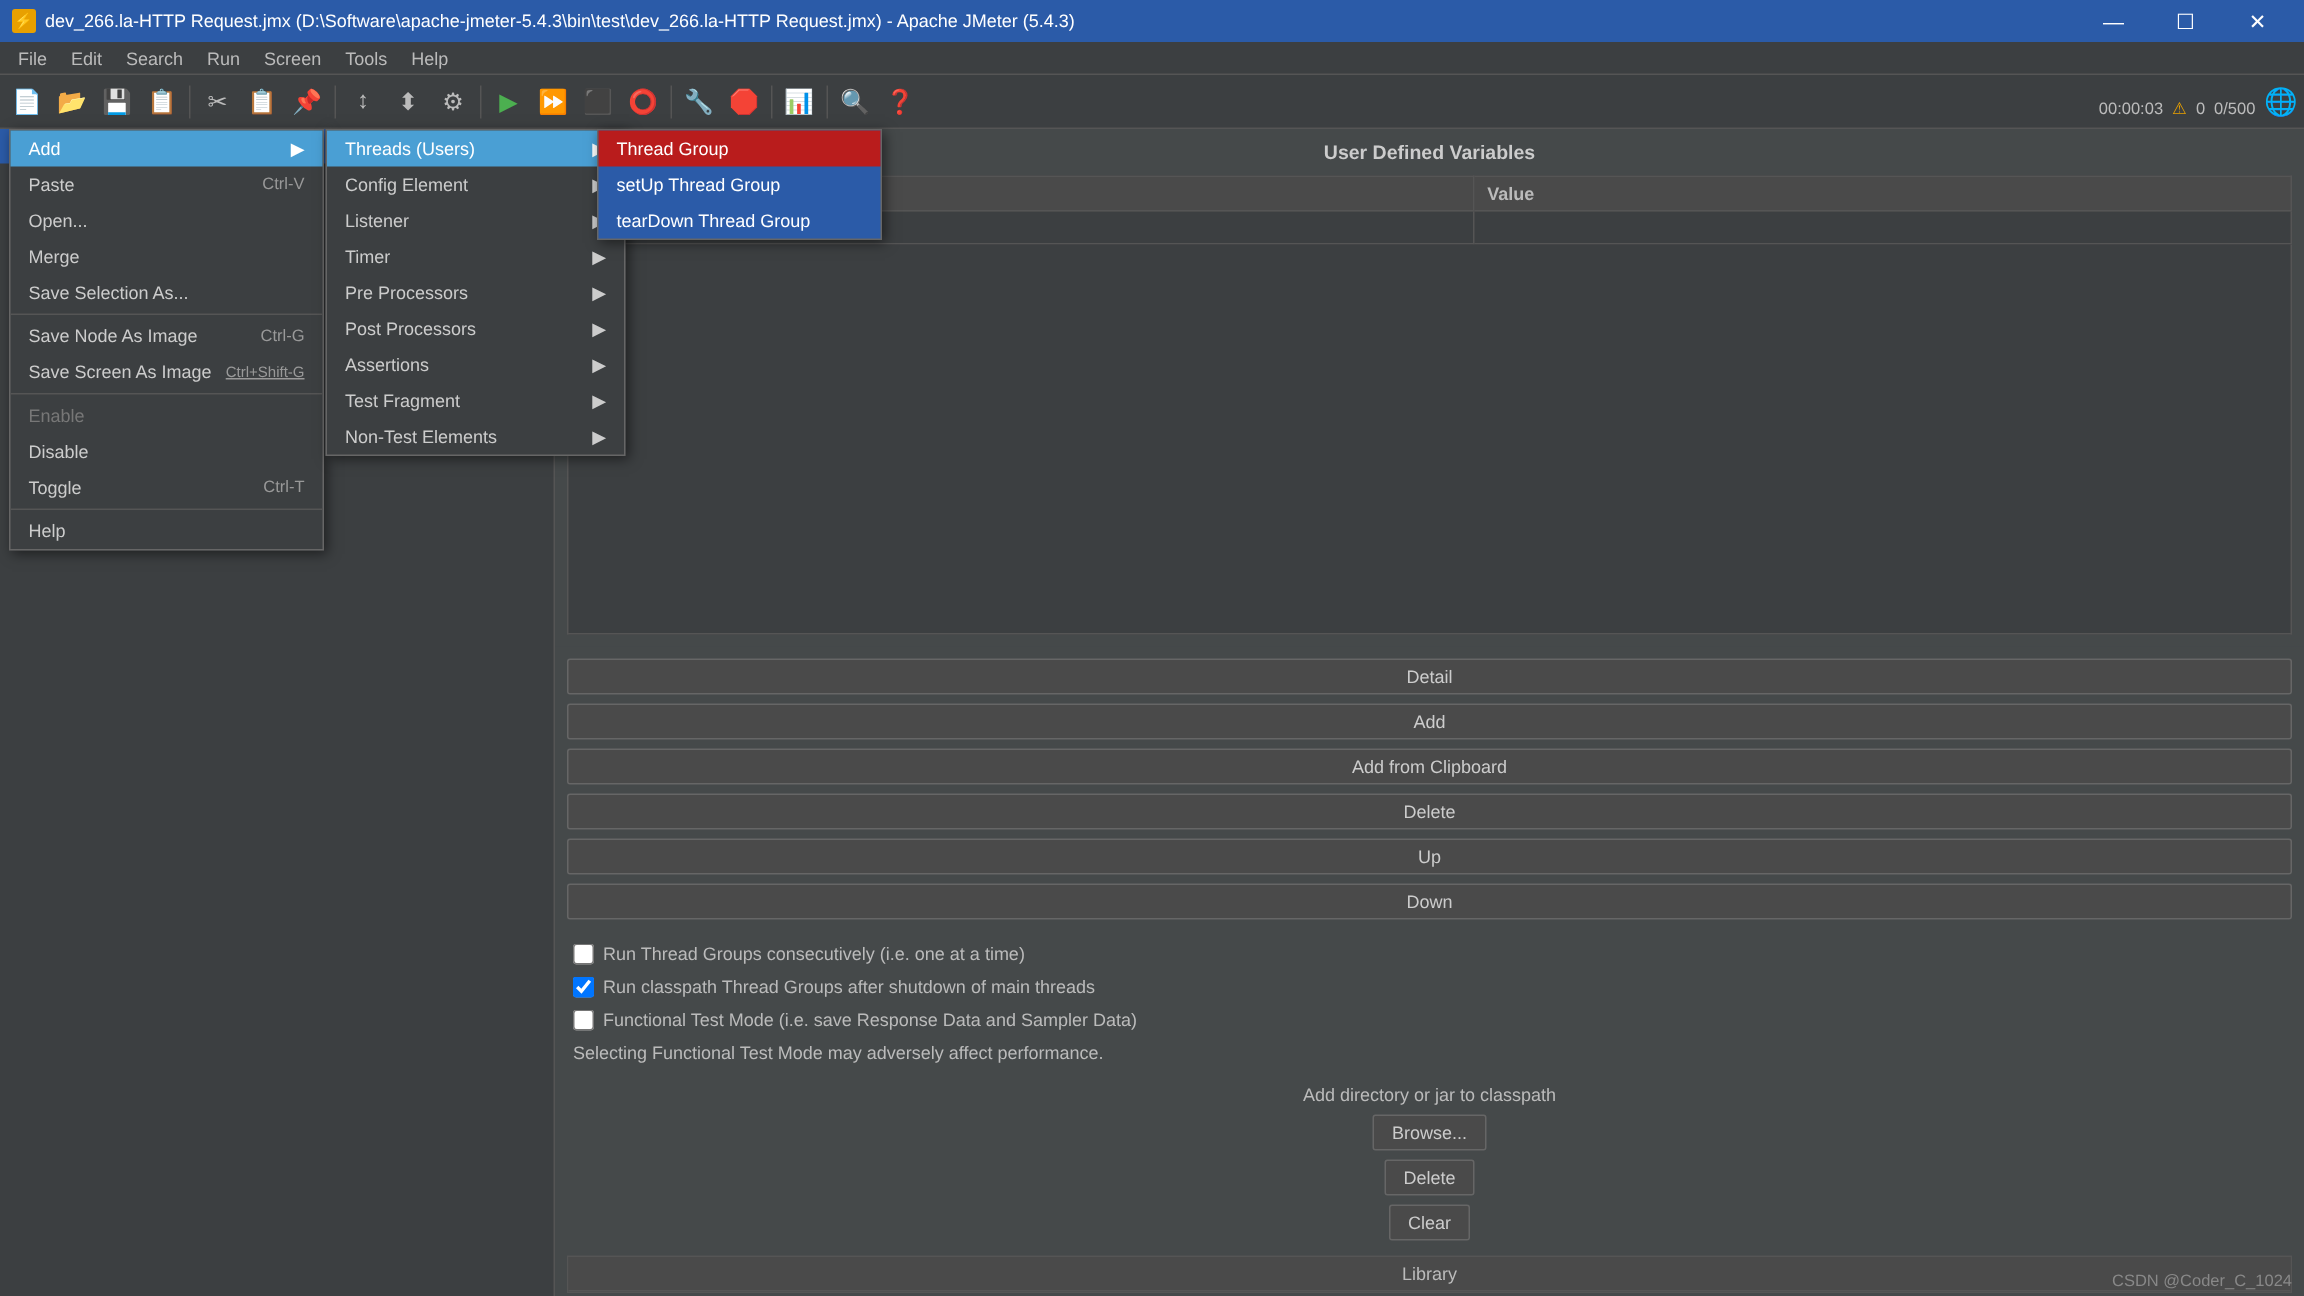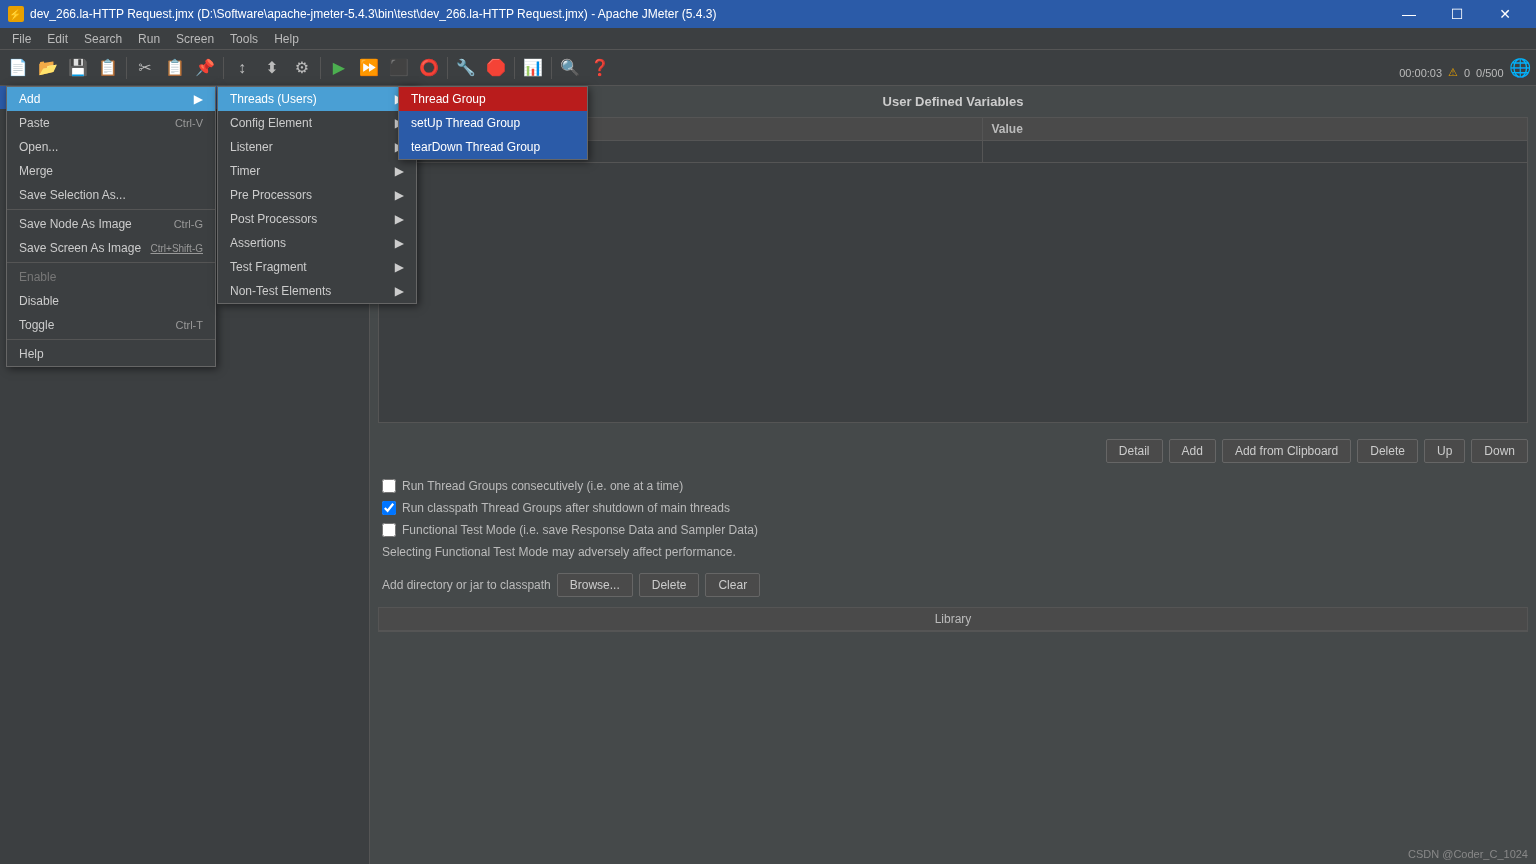--- a/index.html
+++ b/index.html
@@ -181,20 +181,21 @@
       border: 1px solid #555;
       border-top: none;
     }
 
     
     .btn-row {
       display: flex;
       gap: 6px;
       padding: 8px;
       justify-content: flex-end;
+      flex-direction: column;
     }
     .jmeter-btn {
       padding: 4px 12px;
       background: #4a4a4a;
       border: 1px solid #666;
       color: #cccccc;
       cursor: pointer;
       font-size: 12px;
       border-radius: 2px;
     }
@@ -219,20 +220,21 @@
     }
 
     
     #classpath-section {
       padding: 6px 12px;
       display: flex;
       align-items: center;
       gap: 6px;
       font-size: 12px;
       color: #bbbbbb;
+      flex-direction: column;
     }
     #library-table {
       margin: 4px 8px;
       background: #3c3f41;
       border: 1px solid #555;
     }
     #library-table-header {
       background: #4a4a4a;
       color: #bbbbbb;
       padding: 4px 8px;

